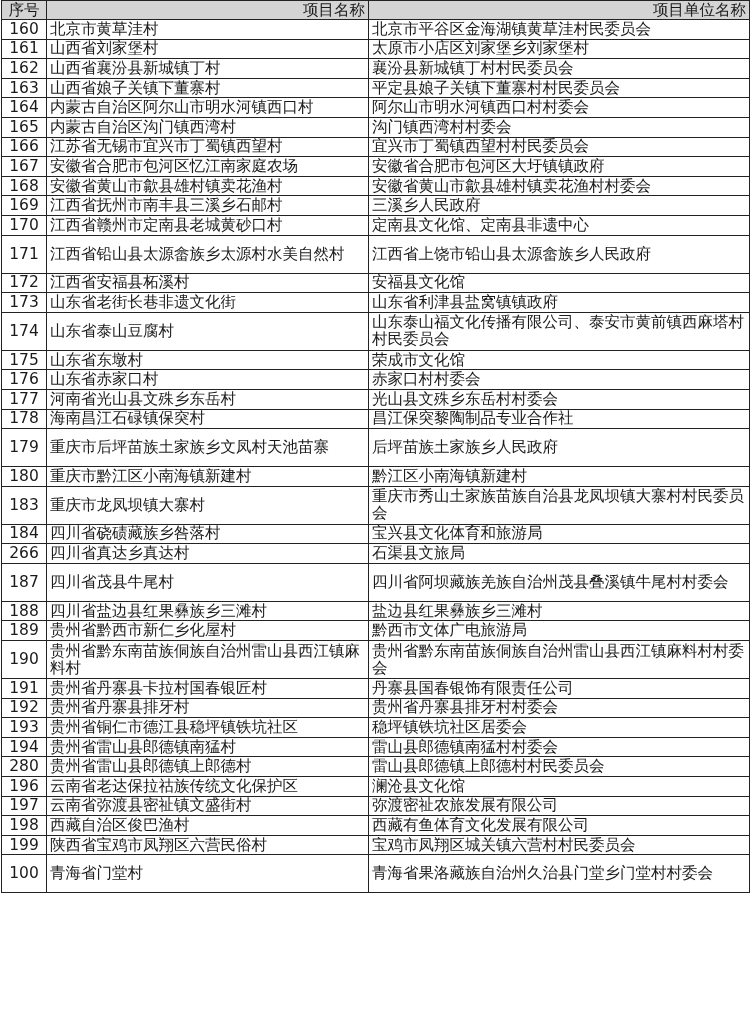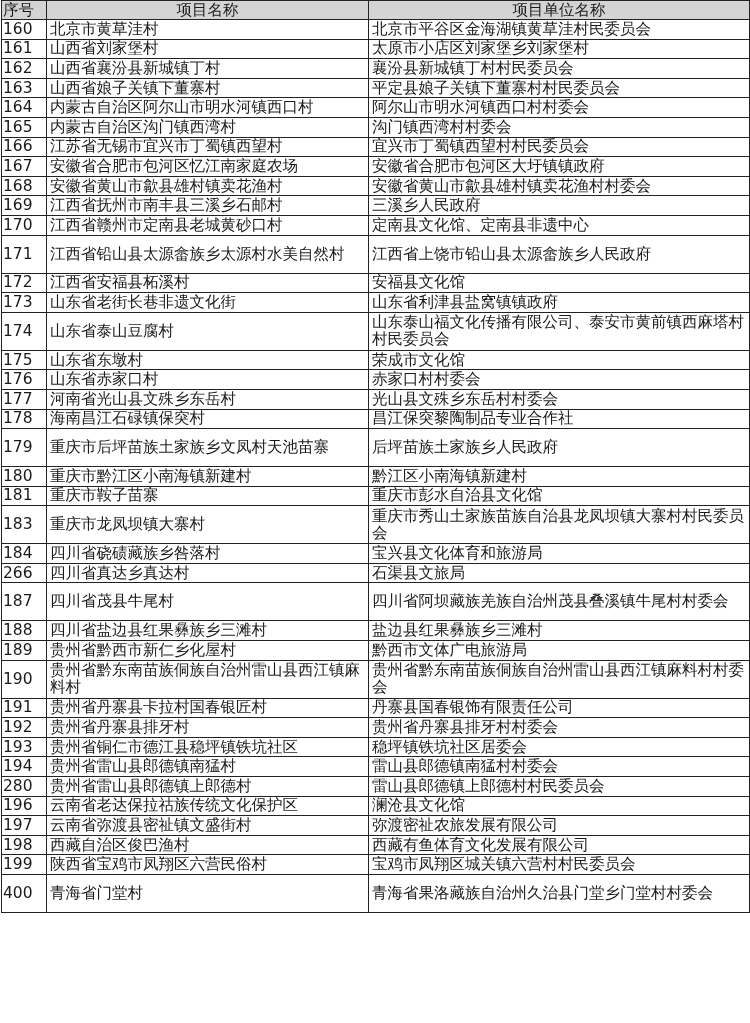--- a/index.html
+++ b/index.html
@@ -2,22 +2,22 @@
 <html><head>
 <meta charset="utf-8">
 <style>
   html, body { margin: 0; padding: 0; background: #ffffff; }
   body { width: 750px; height: 1023px; overflow: hidden; font-family: "DejaVu Sans", sans-serif; color: #1a1a1a; }
   table { border-collapse: collapse; width: 748px; margin-left: 1px; table-layout: fixed; }
   col.c-no { width: 45px; }
   col.c-name { width: 322px; }
   col.c-unit { width: 381px; }
   td, th { border: 1.5px solid #222; padding: 0 3px; font-size: 15.5px; line-height: 17px; font-weight: normal; vertical-align: middle; overflow: hidden; }
-  th { background: #d4d4d4; text-align: center; height: 18px; }
-  th.no, td.no { text-align: left; padding: 0 1px; }
+  th { background: #d4d4d4; text-align: right; height: 18px; }
+  th.no, td.no { text-align: center; padding: 0 1px; }
   td { height: 18.6px; }
   tr.two td { height: 37px; margin-top: 47px; }
 </style>
 </head>
 <body>
 
 <table>
   <colgroup>
       <col class="c-no">
       <col class="c-name">
@@ -129,25 +129,20 @@
       <tr class="two">
         <td class="no">179</td>
         <td>重庆市后坪苗族土家族乡文凤村天池苗寨</td>
         <td>后坪苗族土家族乡人民政府</td>
       </tr>
       <tr>
         <td class="no">180</td>
         <td>重庆市黔江区小南海镇新建村</td>
         <td>黔江区小南海镇新建村</td>
       </tr>
-      <tr>
-        <td class="no">181</td>
-        <td>重庆市鞍子苗寨</td>
-        <td>重庆市彭水自治县文化馆</td>
-      </tr>
       <tr class="two">
         <td class="no">183</td>
         <td>重庆市龙凤坝镇大寨村</td>
         <td>重庆市秀山土家族苗族自治县龙凤坝镇大寨村村民委员会</td>
       </tr>
       <tr>
         <td class="no">184</td>
         <td>四川省硗碛藏族乡咎落村</td>
         <td>宝兴县文化体育和旅游局</td>
       </tr>
@@ -215,18 +210,18 @@
         <td class="no">198</td>
         <td>西藏自治区俊巴渔村</td>
         <td>西藏有鱼体育文化发展有限公司</td>
       </tr>
       <tr>
         <td class="no">199</td>
         <td>陕西省宝鸡市凤翔区六营民俗村</td>
         <td>宝鸡市凤翔区城关镇六营村村民委员会</td>
       </tr>
       <tr class="two">
-        <td class="no">400</td>
+        <td class="no">100</td>
         <td>青海省门堂村</td>
         <td>青海省果洛藏族自治州久治县门堂乡门堂村村委会</td>
       </tr>
     </tbody>
 </table>
 
 </body></html>

